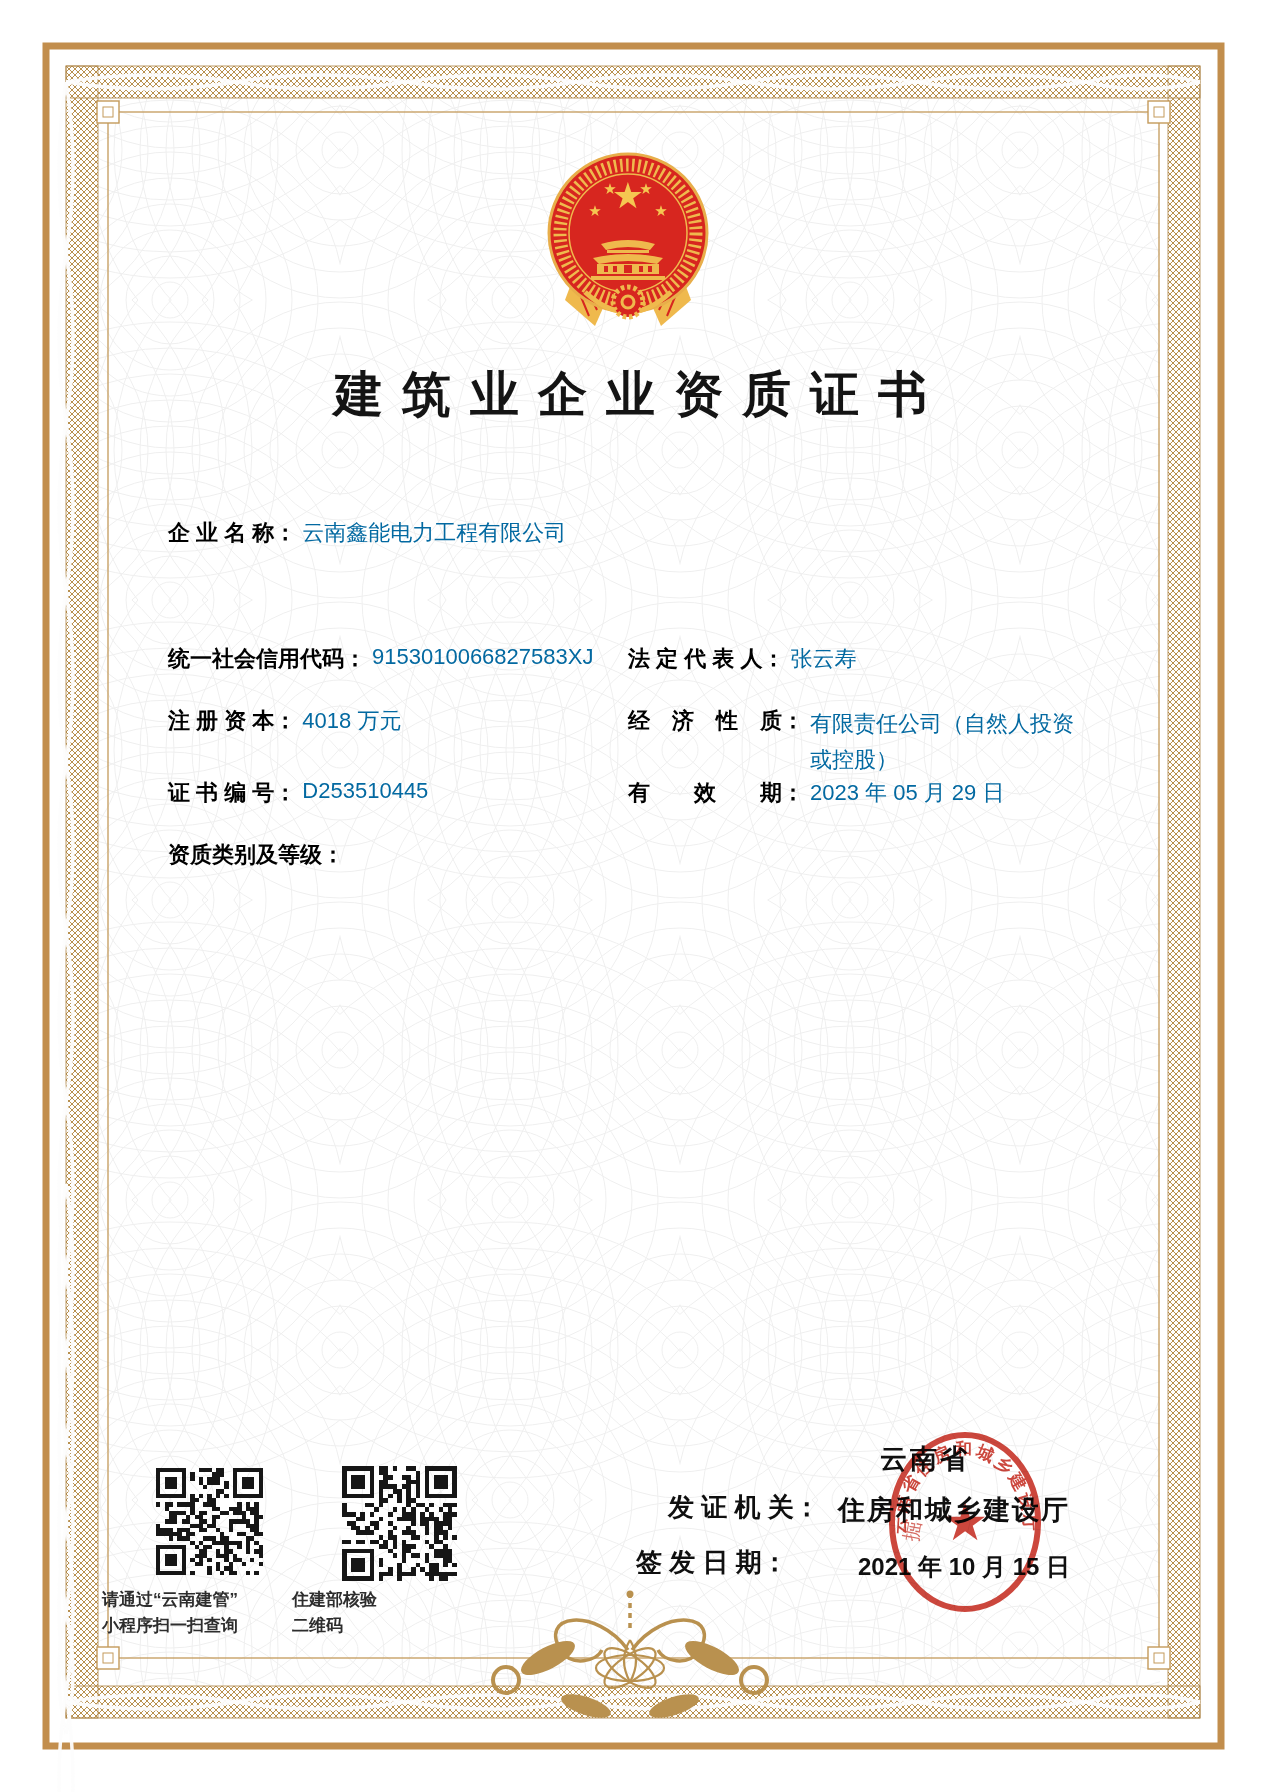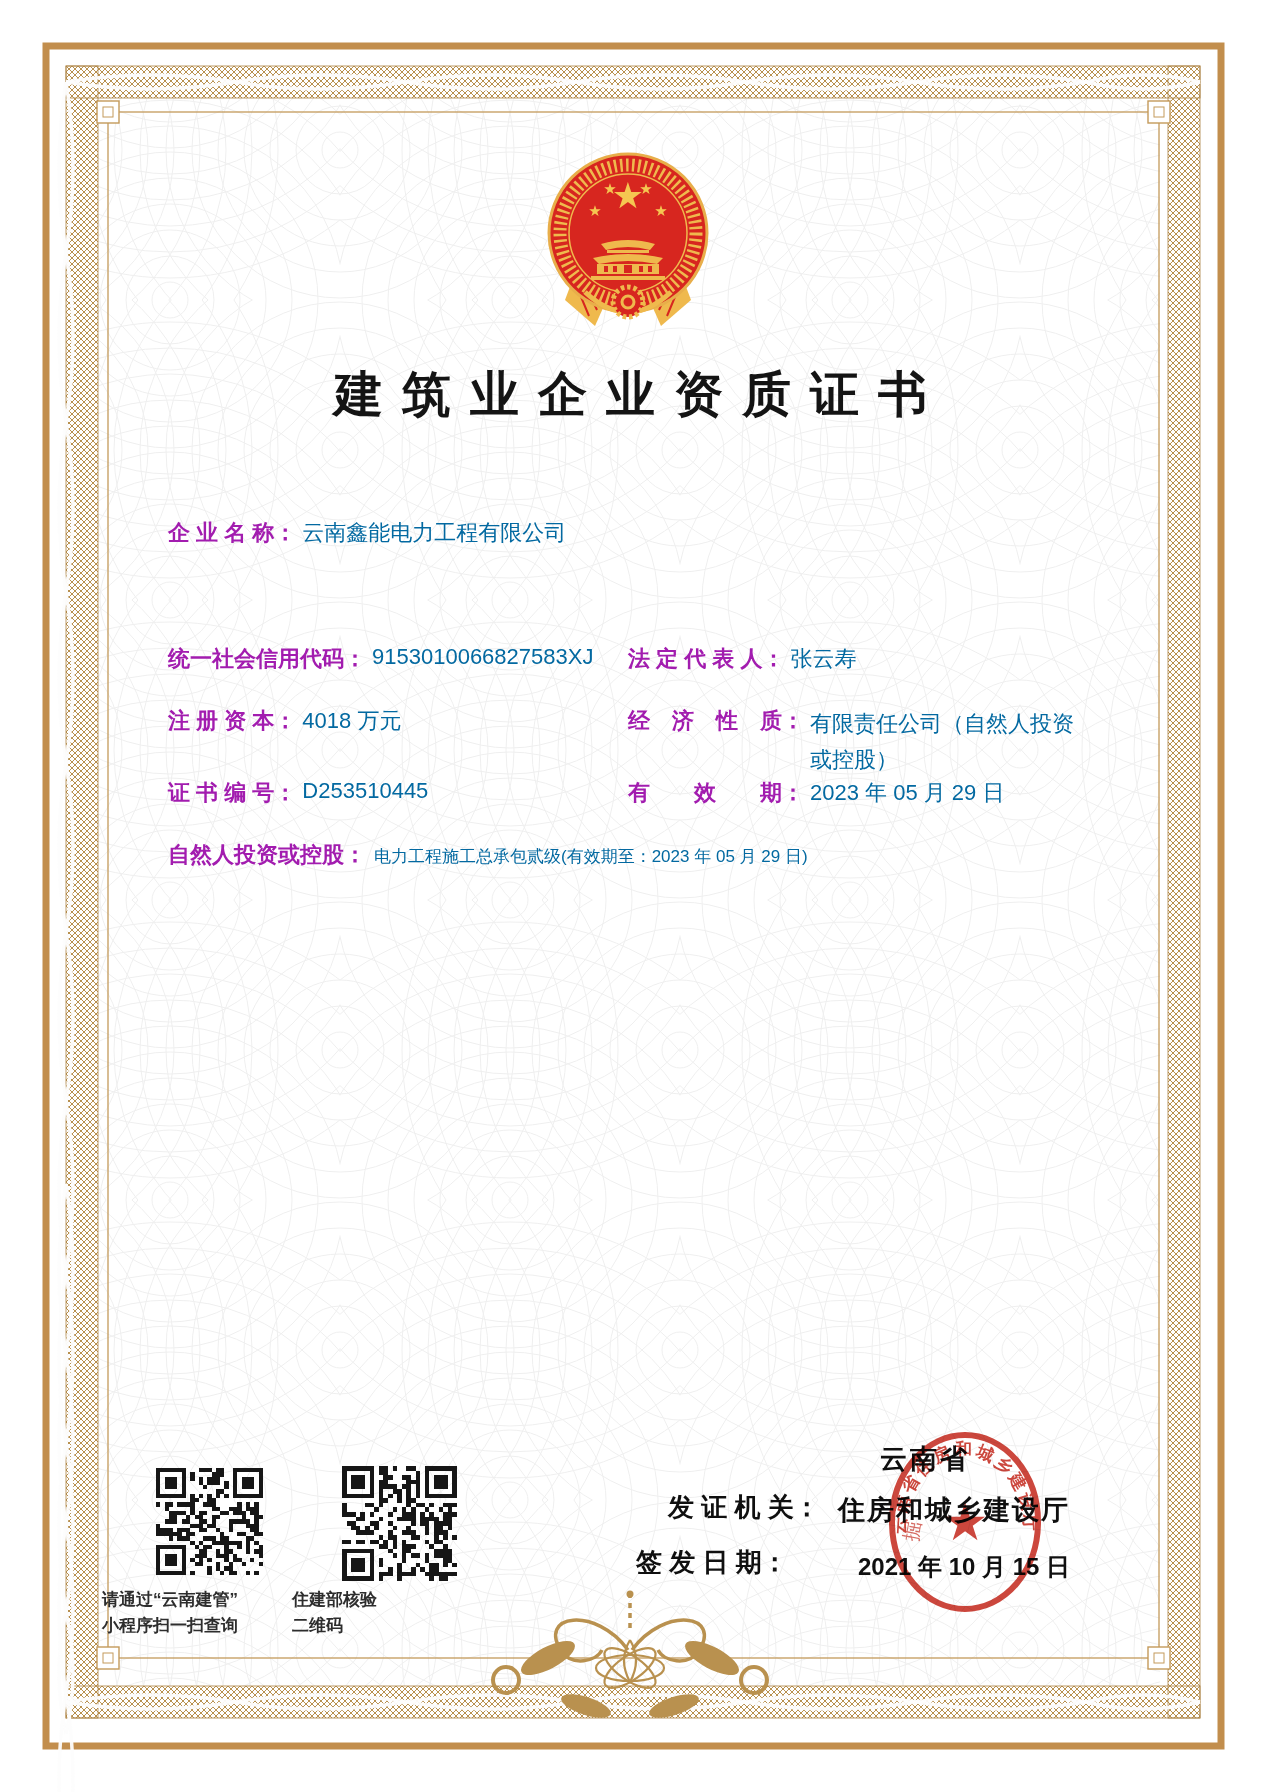--- a/index.html
+++ b/index.html
@@ -7,21 +7,21 @@
     position:relative;width:1267px;height:1792px;background:#ffffff;overflow:hidden;
     font-family:"Liberation Sans","DejaVu Sans",sans-serif;color:#1b1b1b;
   }
   .deco{position:absolute;left:0;top:0;z-index:0;}
   .emblem{position:absolute;left:543px;top:140px;width:170px;height:200px;z-index:2;}
   .title{
     position:absolute;left:0;right:0;top:362px;margin:0;text-align:center;
     font-size:49px;font-weight:700;letter-spacing:19px;padding-left:13px;color:#141414;z-index:2;
   }
   .row{position:absolute;display:flex;align-items:flex-start;white-space:nowrap;z-index:2;}
-  .lbl{font-weight:700;font-size:22px;color:#a21caf;}
+  .lbl{font-weight:700;font-size:22px;color:#000000;}
   .val{font-size:22px;margin-left:6px;color:#0369a1;}
   .val-sm{font-size:18px;padding-top:4px;}
   .val-xs{font-size:17px;padding-top:5px;margin-left:8px;}
   .wrap{white-space:normal;width:278px;line-height:36px;}
   .flbl{font-size:26px;font-weight:700;color:#0f0f0f;}
   .fval{font-size:27px;font-weight:700;letter-spacing:2px;color:#0f0f0f;}
   .fdate{font-size:24px;font-weight:700;color:#0f0f0f;}
   .province{position:absolute;left:880px;top:1441px;width:180px;
     font-size:27px;font-weight:700;letter-spacing:3px;z-index:2;color:#101010;}
   .cap{position:absolute;width:220px;text-align:left;font-size:17px;font-weight:600;color:#2d2d2d;z-index:2;}
@@ -208,22 +208,21 @@
   <div class="row" style="left:168px;top:778px">
     <span class="lbl">证 书 编 号：</span>
     <span class="val">D253510445</span>
   </div>
   <div class="row" style="left:628px;top:778px">
     <span class="lbl">有　　效　　期：</span>
     <span class="val">2023 年 05 月 29 日</span>
   </div>
 
   <div class="row" style="left:168px;top:840px">
-    <span class="lbl">自然人投资或控股：</span>
-    <span class="val val-xs">电力工程施工总承包贰级(有效期至：2023 年 05 月 29 日)</span>
+    <span class="lbl">资质类别及等级：</span>
   </div>
 
   <svg class="qr" style="left:156px;top:1468px;width:107px;height:107px" viewBox="0 0 25 25" shape-rendering="crispEdges">
       <path d="M10,0h1v1h-1zM11,0h1v1h-1zM12,0h1v1h-1zM14,0h1v1h-1zM15,0h1v1h-1zM8,1h1v1h-1zM13,1h1v1h-1zM14,1h1v1h-1zM15,1h1v1h-1zM8,2h1v1h-1zM10,2h1v1h-1zM12,2h1v1h-1zM13,2h1v1h-1zM14,2h1v1h-1zM10,3h1v1h-1zM12,3h1v1h-1zM13,3h1v1h-1zM14,3h1v1h-1zM16,3h1v1h-1zM11,4h1v1h-1zM16,4h1v1h-1zM14,5h1v1h-1zM15,5h1v1h-1zM8,6h1v1h-1zM10,6h1v1h-1zM12,6h1v1h-1zM14,6h1v1h-1zM16,6h1v1h-1zM8,7h1v1h-1zM9,7h1v1h-1zM12,7h1v1h-1zM13,7h1v1h-1zM0,8h1v1h-1zM2,8h1v1h-1zM3,8h1v1h-1zM5,8h1v1h-1zM6,8h1v1h-1zM7,8h1v1h-1zM8,8h1v1h-1zM11,8h1v1h-1zM12,8h1v1h-1zM13,8h1v1h-1zM19,8h1v1h-1zM21,8h1v1h-1zM23,8h1v1h-1zM2,9h1v1h-1zM8,9h1v1h-1zM13,9h1v1h-1zM14,9h1v1h-1zM17,9h1v1h-1zM18,9h1v1h-1zM19,9h1v1h-1zM21,9h1v1h-1zM22,9h1v1h-1zM23,9h1v1h-1zM3,10h1v1h-1zM4,10h1v1h-1zM5,10h1v1h-1zM6,10h1v1h-1zM8,10h1v1h-1zM10,10h1v1h-1zM11,10h1v1h-1zM15,10h1v1h-1zM16,10h1v1h-1zM18,10h1v1h-1zM19,10h1v1h-1zM20,10h1v1h-1zM22,10h1v1h-1zM23,10h1v1h-1zM3,11h1v1h-1zM4,11h1v1h-1zM7,11h1v1h-1zM9,11h1v1h-1zM10,11h1v1h-1zM13,11h1v1h-1zM14,11h1v1h-1zM20,11h1v1h-1zM23,11h1v1h-1zM24,11h1v1h-1zM2,12h1v1h-1zM3,12h1v1h-1zM4,12h1v1h-1zM6,12h1v1h-1zM7,12h1v1h-1zM10,12h1v1h-1zM11,12h1v1h-1zM13,12h1v1h-1zM17,12h1v1h-1zM18,12h1v1h-1zM19,12h1v1h-1zM20,12h1v1h-1zM21,12h1v1h-1zM23,12h1v1h-1zM0,13h1v1h-1zM8,13h1v1h-1zM9,13h1v1h-1zM10,13h1v1h-1zM12,13h1v1h-1zM13,13h1v1h-1zM17,13h1v1h-1zM21,13h1v1h-1zM22,13h1v1h-1zM23,13h1v1h-1zM0,14h1v1h-1zM1,14h1v1h-1zM2,14h1v1h-1zM3,14h1v1h-1zM5,14h1v1h-1zM6,14h1v1h-1zM7,14h1v1h-1zM10,14h1v1h-1zM11,14h1v1h-1zM14,14h1v1h-1zM17,14h1v1h-1zM22,14h1v1h-1zM23,14h1v1h-1zM0,15h1v1h-1zM1,15h1v1h-1zM2,15h1v1h-1zM3,15h1v1h-1zM4,15h1v1h-1zM5,15h1v1h-1zM7,15h1v1h-1zM8,15h1v1h-1zM15,15h1v1h-1zM19,15h1v1h-1zM20,15h1v1h-1zM23,15h1v1h-1zM24,15h1v1h-1zM3,16h1v1h-1zM5,16h1v1h-1zM6,16h1v1h-1zM7,16h1v1h-1zM11,16h1v1h-1zM12,16h1v1h-1zM13,16h1v1h-1zM15,16h1v1h-1zM16,16h1v1h-1zM21,16h1v1h-1zM22,16h1v1h-1zM8,17h1v1h-1zM10,17h1v1h-1zM13,17h1v1h-1zM14,17h1v1h-1zM15,17h1v1h-1zM16,17h1v1h-1zM17,17h1v1h-1zM18,17h1v1h-1zM19,17h1v1h-1zM21,17h1v1h-1zM23,17h1v1h-1zM9,18h1v1h-1zM11,18h1v1h-1zM12,18h1v1h-1zM16,18h1v1h-1zM19,18h1v1h-1zM21,18h1v1h-1zM24,18h1v1h-1zM10,19h1v1h-1zM11,19h1v1h-1zM14,19h1v1h-1zM16,19h1v1h-1zM17,19h1v1h-1zM21,19h1v1h-1zM23,19h1v1h-1zM24,19h1v1h-1zM9,20h1v1h-1zM10,20h1v1h-1zM11,20h1v1h-1zM14,20h1v1h-1zM15,20h1v1h-1zM16,20h1v1h-1zM18,20h1v1h-1zM24,20h1v1h-1zM8,21h1v1h-1zM10,21h1v1h-1zM12,21h1v1h-1zM16,21h1v1h-1zM18,21h1v1h-1zM19,21h1v1h-1zM22,21h1v1h-1zM9,22h1v1h-1zM10,22h1v1h-1zM14,22h1v1h-1zM17,22h1v1h-1zM20,22h1v1h-1zM24,22h1v1h-1zM12,23h1v1h-1zM14,23h1v1h-1zM16,23h1v1h-1zM17,23h1v1h-1zM8,24h1v1h-1zM12,24h1v1h-1zM15,24h1v1h-1zM17,24h1v1h-1zM18,24h1v1h-1zM21,24h1v1h-1zM23,24h1v1h-1zM0,0h1v1h-1zM1,0h1v1h-1zM2,0h1v1h-1zM3,0h1v1h-1zM4,0h1v1h-1zM5,0h1v1h-1zM6,0h1v1h-1zM0,1h1v1h-1zM6,1h1v1h-1zM0,2h1v1h-1zM2,2h1v1h-1zM3,2h1v1h-1zM4,2h1v1h-1zM6,2h1v1h-1zM0,3h1v1h-1zM2,3h1v1h-1zM3,3h1v1h-1zM4,3h1v1h-1zM6,3h1v1h-1zM0,4h1v1h-1zM2,4h1v1h-1zM3,4h1v1h-1zM4,4h1v1h-1zM6,4h1v1h-1zM0,5h1v1h-1zM6,5h1v1h-1zM0,6h1v1h-1zM1,6h1v1h-1zM2,6h1v1h-1zM3,6h1v1h-1zM4,6h1v1h-1zM5,6h1v1h-1zM6,6h1v1h-1zM18,0h1v1h-1zM19,0h1v1h-1zM20,0h1v1h-1zM21,0h1v1h-1zM22,0h1v1h-1zM23,0h1v1h-1zM24,0h1v1h-1zM18,1h1v1h-1zM24,1h1v1h-1zM18,2h1v1h-1zM20,2h1v1h-1zM21,2h1v1h-1zM22,2h1v1h-1zM24,2h1v1h-1zM18,3h1v1h-1zM20,3h1v1h-1zM21,3h1v1h-1zM22,3h1v1h-1zM24,3h1v1h-1zM18,4h1v1h-1zM20,4h1v1h-1zM21,4h1v1h-1zM22,4h1v1h-1zM24,4h1v1h-1zM18,5h1v1h-1zM24,5h1v1h-1zM18,6h1v1h-1zM19,6h1v1h-1zM20,6h1v1h-1zM21,6h1v1h-1zM22,6h1v1h-1zM23,6h1v1h-1zM24,6h1v1h-1zM0,18h1v1h-1zM1,18h1v1h-1zM2,18h1v1h-1zM3,18h1v1h-1zM4,18h1v1h-1zM5,18h1v1h-1zM6,18h1v1h-1zM0,19h1v1h-1zM6,19h1v1h-1zM0,20h1v1h-1zM2,20h1v1h-1zM3,20h1v1h-1zM4,20h1v1h-1zM6,20h1v1h-1zM0,21h1v1h-1zM2,21h1v1h-1zM3,21h1v1h-1zM4,21h1v1h-1zM6,21h1v1h-1zM0,22h1v1h-1zM2,22h1v1h-1zM3,22h1v1h-1zM4,22h1v1h-1zM6,22h1v1h-1zM0,23h1v1h-1zM6,23h1v1h-1zM0,24h1v1h-1zM1,24h1v1h-1zM2,24h1v1h-1zM3,24h1v1h-1zM4,24h1v1h-1zM5,24h1v1h-1zM6,24h1v1h-1z" fill="#161616"></path>
     </svg>
   <svg class="qr" style="left:342px;top:1466px;width:115px;height:115px" viewBox="0 0 25 25" shape-rendering="crispEdges">
       <path d="M8,0h1v1h-1zM9,0h1v1h-1zM11,0h1v1h-1zM14,0h1v1h-1zM15,0h1v1h-1zM8,1h1v1h-1zM9,1h1v1h-1zM16,1h1v1h-1zM9,2h1v1h-1zM10,2h1v1h-1zM13,2h1v1h-1zM14,2h1v1h-1zM16,2h1v1h-1zM8,3h1v1h-1zM9,3h1v1h-1zM14,3h1v1h-1zM15,3h1v1h-1zM16,3h1v1h-1zM8,4h1v1h-1zM9,4h1v1h-1zM10,4h1v1h-1zM11,4h1v1h-1zM13,4h1v1h-1zM14,4h1v1h-1zM16,4h1v1h-1zM8,5h1v1h-1zM11,5h1v1h-1zM12,5h1v1h-1zM14,5h1v1h-1zM16,5h1v1h-1zM8,6h1v1h-1zM10,6h1v1h-1zM12,6h1v1h-1zM14,6h1v1h-1zM16,6h1v1h-1zM8,7h1v1h-1zM9,7h1v1h-1zM12,7h1v1h-1zM14,7h1v1h-1zM15,7h1v1h-1zM0,8h1v1h-1zM5,8h1v1h-1zM6,8h1v1h-1zM8,8h1v1h-1zM14,8h1v1h-1zM16,8h1v1h-1zM17,8h1v1h-1zM19,8h1v1h-1zM22,8h1v1h-1zM23,8h1v1h-1zM24,8h1v1h-1zM0,9h1v1h-1zM7,9h1v1h-1zM11,9h1v1h-1zM13,9h1v1h-1zM15,9h1v1h-1zM18,9h1v1h-1zM21,9h1v1h-1zM23,9h1v1h-1zM0,10h1v1h-1zM1,10h1v1h-1zM2,10h1v1h-1zM4,10h1v1h-1zM6,10h1v1h-1zM10,10h1v1h-1zM13,10h1v1h-1zM14,10h1v1h-1zM15,10h1v1h-1zM17,10h1v1h-1zM19,10h1v1h-1zM22,10h1v1h-1zM23,10h1v1h-1zM24,10h1v1h-1zM3,11h1v1h-1zM4,11h1v1h-1zM8,11h1v1h-1zM12,11h1v1h-1zM13,11h1v1h-1zM14,11h1v1h-1zM15,11h1v1h-1zM17,11h1v1h-1zM18,11h1v1h-1zM19,11h1v1h-1zM20,11h1v1h-1zM22,11h1v1h-1zM23,11h1v1h-1zM1,12h1v1h-1zM2,12h1v1h-1zM6,12h1v1h-1zM7,12h1v1h-1zM10,12h1v1h-1zM15,12h1v1h-1zM17,12h1v1h-1zM18,12h1v1h-1zM20,12h1v1h-1zM21,12h1v1h-1zM22,12h1v1h-1zM23,12h1v1h-1zM2,13h1v1h-1zM3,13h1v1h-1zM5,13h1v1h-1zM7,13h1v1h-1zM11,13h1v1h-1zM14,13h1v1h-1zM18,13h1v1h-1zM20,13h1v1h-1zM21,13h1v1h-1zM23,13h1v1h-1zM3,14h1v1h-1zM4,14h1v1h-1zM5,14h1v1h-1zM6,14h1v1h-1zM10,14h1v1h-1zM13,14h1v1h-1zM14,14h1v1h-1zM15,14h1v1h-1zM18,14h1v1h-1zM20,14h1v1h-1zM21,14h1v1h-1zM22,14h1v1h-1zM8,15h1v1h-1zM10,15h1v1h-1zM11,15h1v1h-1zM15,15h1v1h-1zM16,15h1v1h-1zM20,15h1v1h-1zM22,15h1v1h-1zM24,15h1v1h-1zM0,16h1v1h-1zM1,16h1v1h-1zM3,16h1v1h-1zM4,16h1v1h-1zM6,16h1v1h-1zM7,16h1v1h-1zM9,16h1v1h-1zM11,16h1v1h-1zM13,16h1v1h-1zM18,16h1v1h-1zM20,16h1v1h-1zM21,16h1v1h-1zM8,17h1v1h-1zM9,17h1v1h-1zM11,17h1v1h-1zM13,17h1v1h-1zM14,17h1v1h-1zM15,17h1v1h-1zM19,17h1v1h-1zM22,17h1v1h-1zM10,18h1v1h-1zM13,18h1v1h-1zM14,18h1v1h-1zM20,18h1v1h-1zM21,18h1v1h-1zM22,18h1v1h-1zM23,18h1v1h-1zM11,19h1v1h-1zM13,19h1v1h-1zM15,19h1v1h-1zM16,19h1v1h-1zM18,19h1v1h-1zM20,19h1v1h-1zM21,19h1v1h-1zM22,19h1v1h-1zM23,19h1v1h-1zM8,20h1v1h-1zM13,20h1v1h-1zM18,20h1v1h-1zM22,20h1v1h-1zM23,20h1v1h-1zM8,21h1v1h-1zM12,21h1v1h-1zM16,21h1v1h-1zM19,21h1v1h-1zM20,21h1v1h-1zM22,21h1v1h-1zM24,21h1v1h-1zM10,22h1v1h-1zM12,22h1v1h-1zM15,22h1v1h-1zM17,22h1v1h-1zM19,22h1v1h-1zM20,22h1v1h-1zM8,23h1v1h-1zM9,23h1v1h-1zM10,23h1v1h-1zM12,23h1v1h-1zM13,23h1v1h-1zM14,23h1v1h-1zM15,23h1v1h-1zM18,23h1v1h-1zM19,23h1v1h-1zM20,23h1v1h-1zM21,23h1v1h-1zM22,23h1v1h-1zM23,23h1v1h-1zM24,23h1v1h-1zM8,24h1v1h-1zM12,24h1v1h-1zM19,24h1v1h-1zM21,24h1v1h-1zM22,24h1v1h-1zM0,0h1v1h-1zM1,0h1v1h-1zM2,0h1v1h-1zM3,0h1v1h-1zM4,0h1v1h-1zM5,0h1v1h-1zM6,0h1v1h-1zM0,1h1v1h-1zM6,1h1v1h-1zM0,2h1v1h-1zM2,2h1v1h-1zM3,2h1v1h-1zM4,2h1v1h-1zM6,2h1v1h-1zM0,3h1v1h-1zM2,3h1v1h-1zM3,3h1v1h-1zM4,3h1v1h-1zM6,3h1v1h-1zM0,4h1v1h-1zM2,4h1v1h-1zM3,4h1v1h-1zM4,4h1v1h-1zM6,4h1v1h-1zM0,5h1v1h-1zM6,5h1v1h-1zM0,6h1v1h-1zM1,6h1v1h-1zM2,6h1v1h-1zM3,6h1v1h-1zM4,6h1v1h-1zM5,6h1v1h-1zM6,6h1v1h-1zM18,0h1v1h-1zM19,0h1v1h-1zM20,0h1v1h-1zM21,0h1v1h-1zM22,0h1v1h-1zM23,0h1v1h-1zM24,0h1v1h-1zM18,1h1v1h-1zM24,1h1v1h-1zM18,2h1v1h-1zM20,2h1v1h-1zM21,2h1v1h-1zM22,2h1v1h-1zM24,2h1v1h-1zM18,3h1v1h-1zM20,3h1v1h-1zM21,3h1v1h-1zM22,3h1v1h-1zM24,3h1v1h-1zM18,4h1v1h-1zM20,4h1v1h-1zM21,4h1v1h-1zM22,4h1v1h-1zM24,4h1v1h-1zM18,5h1v1h-1zM24,5h1v1h-1zM18,6h1v1h-1zM19,6h1v1h-1zM20,6h1v1h-1zM21,6h1v1h-1zM22,6h1v1h-1zM23,6h1v1h-1zM24,6h1v1h-1zM0,18h1v1h-1zM1,18h1v1h-1zM2,18h1v1h-1zM3,18h1v1h-1zM4,18h1v1h-1zM5,18h1v1h-1zM6,18h1v1h-1zM0,19h1v1h-1zM6,19h1v1h-1zM0,20h1v1h-1zM2,20h1v1h-1zM3,20h1v1h-1zM4,20h1v1h-1zM6,20h1v1h-1zM0,21h1v1h-1zM2,21h1v1h-1zM3,21h1v1h-1zM4,21h1v1h-1zM6,21h1v1h-1zM0,22h1v1h-1zM2,22h1v1h-1zM3,22h1v1h-1zM4,22h1v1h-1zM6,22h1v1h-1zM0,23h1v1h-1zM6,23h1v1h-1zM0,24h1v1h-1zM1,24h1v1h-1zM2,24h1v1h-1zM3,24h1v1h-1zM4,24h1v1h-1zM5,24h1v1h-1zM6,24h1v1h-1z" fill="#161616"></path>
     </svg>
 
   <div class="cap" style="left:102px;top:1588px">请通过“云南建管”</div>

